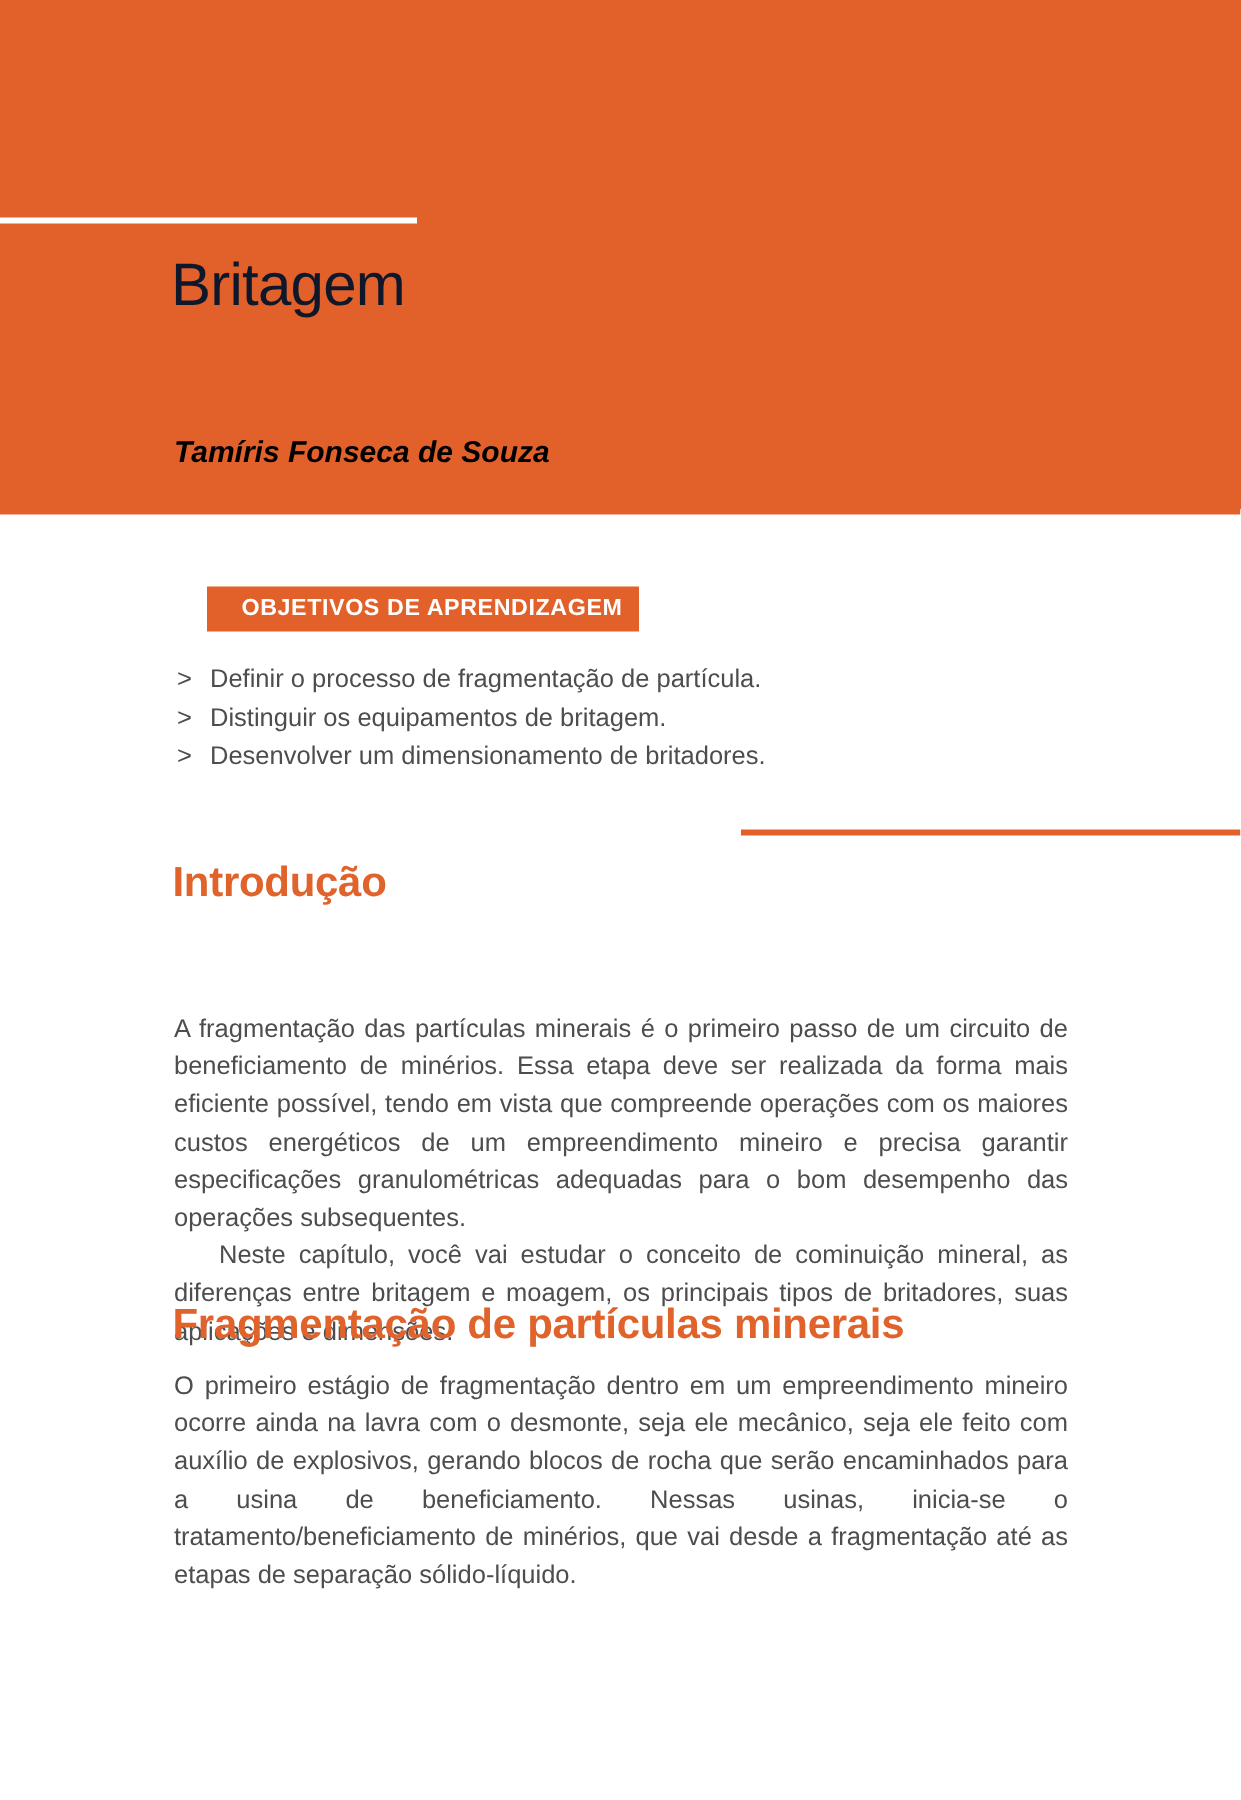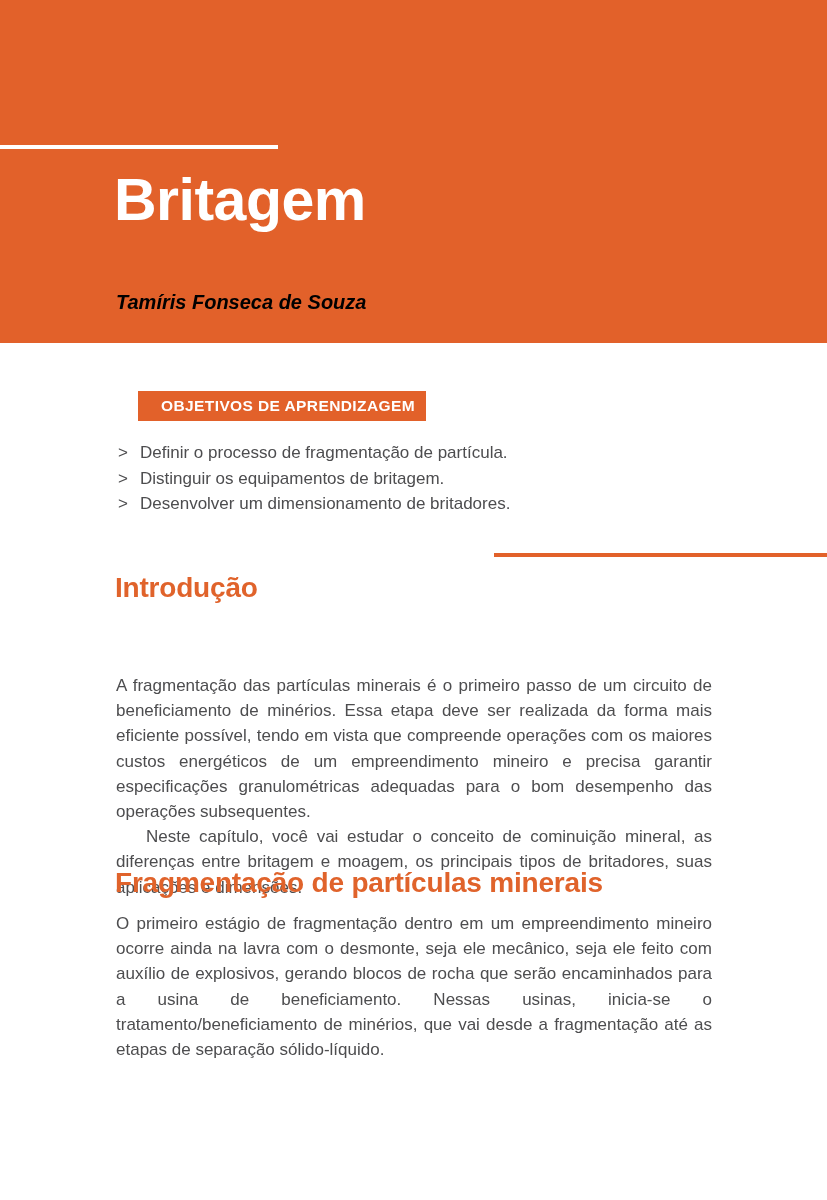--- a/index.html
+++ b/index.html
@@ -21,23 +21,23 @@
     background: #E2612A;
   }
   .hero-line {
     position: absolute; top: 145px; left: 0;
     width: 278px; height: 4px;
     background: #ffffff;
   }
   .hero-title {
     position: absolute; top: 168px; left: 114px;
     margin: 0;
-    color: #ffffff;
-    font-size: 59px;
-    font-weight: 700;
+    color: #0f172a;
+    font-size: 40px;
+    font-weight: 400;
     line-height: 1.1;
     letter-spacing: -0.5px;
   }
   .hero-author {
     position: absolute; top: 291px; left: 116px;
     margin: 0;
     color: #000000;
     font-size: 20px;
     font-weight: 700;
     font-style: italic;

